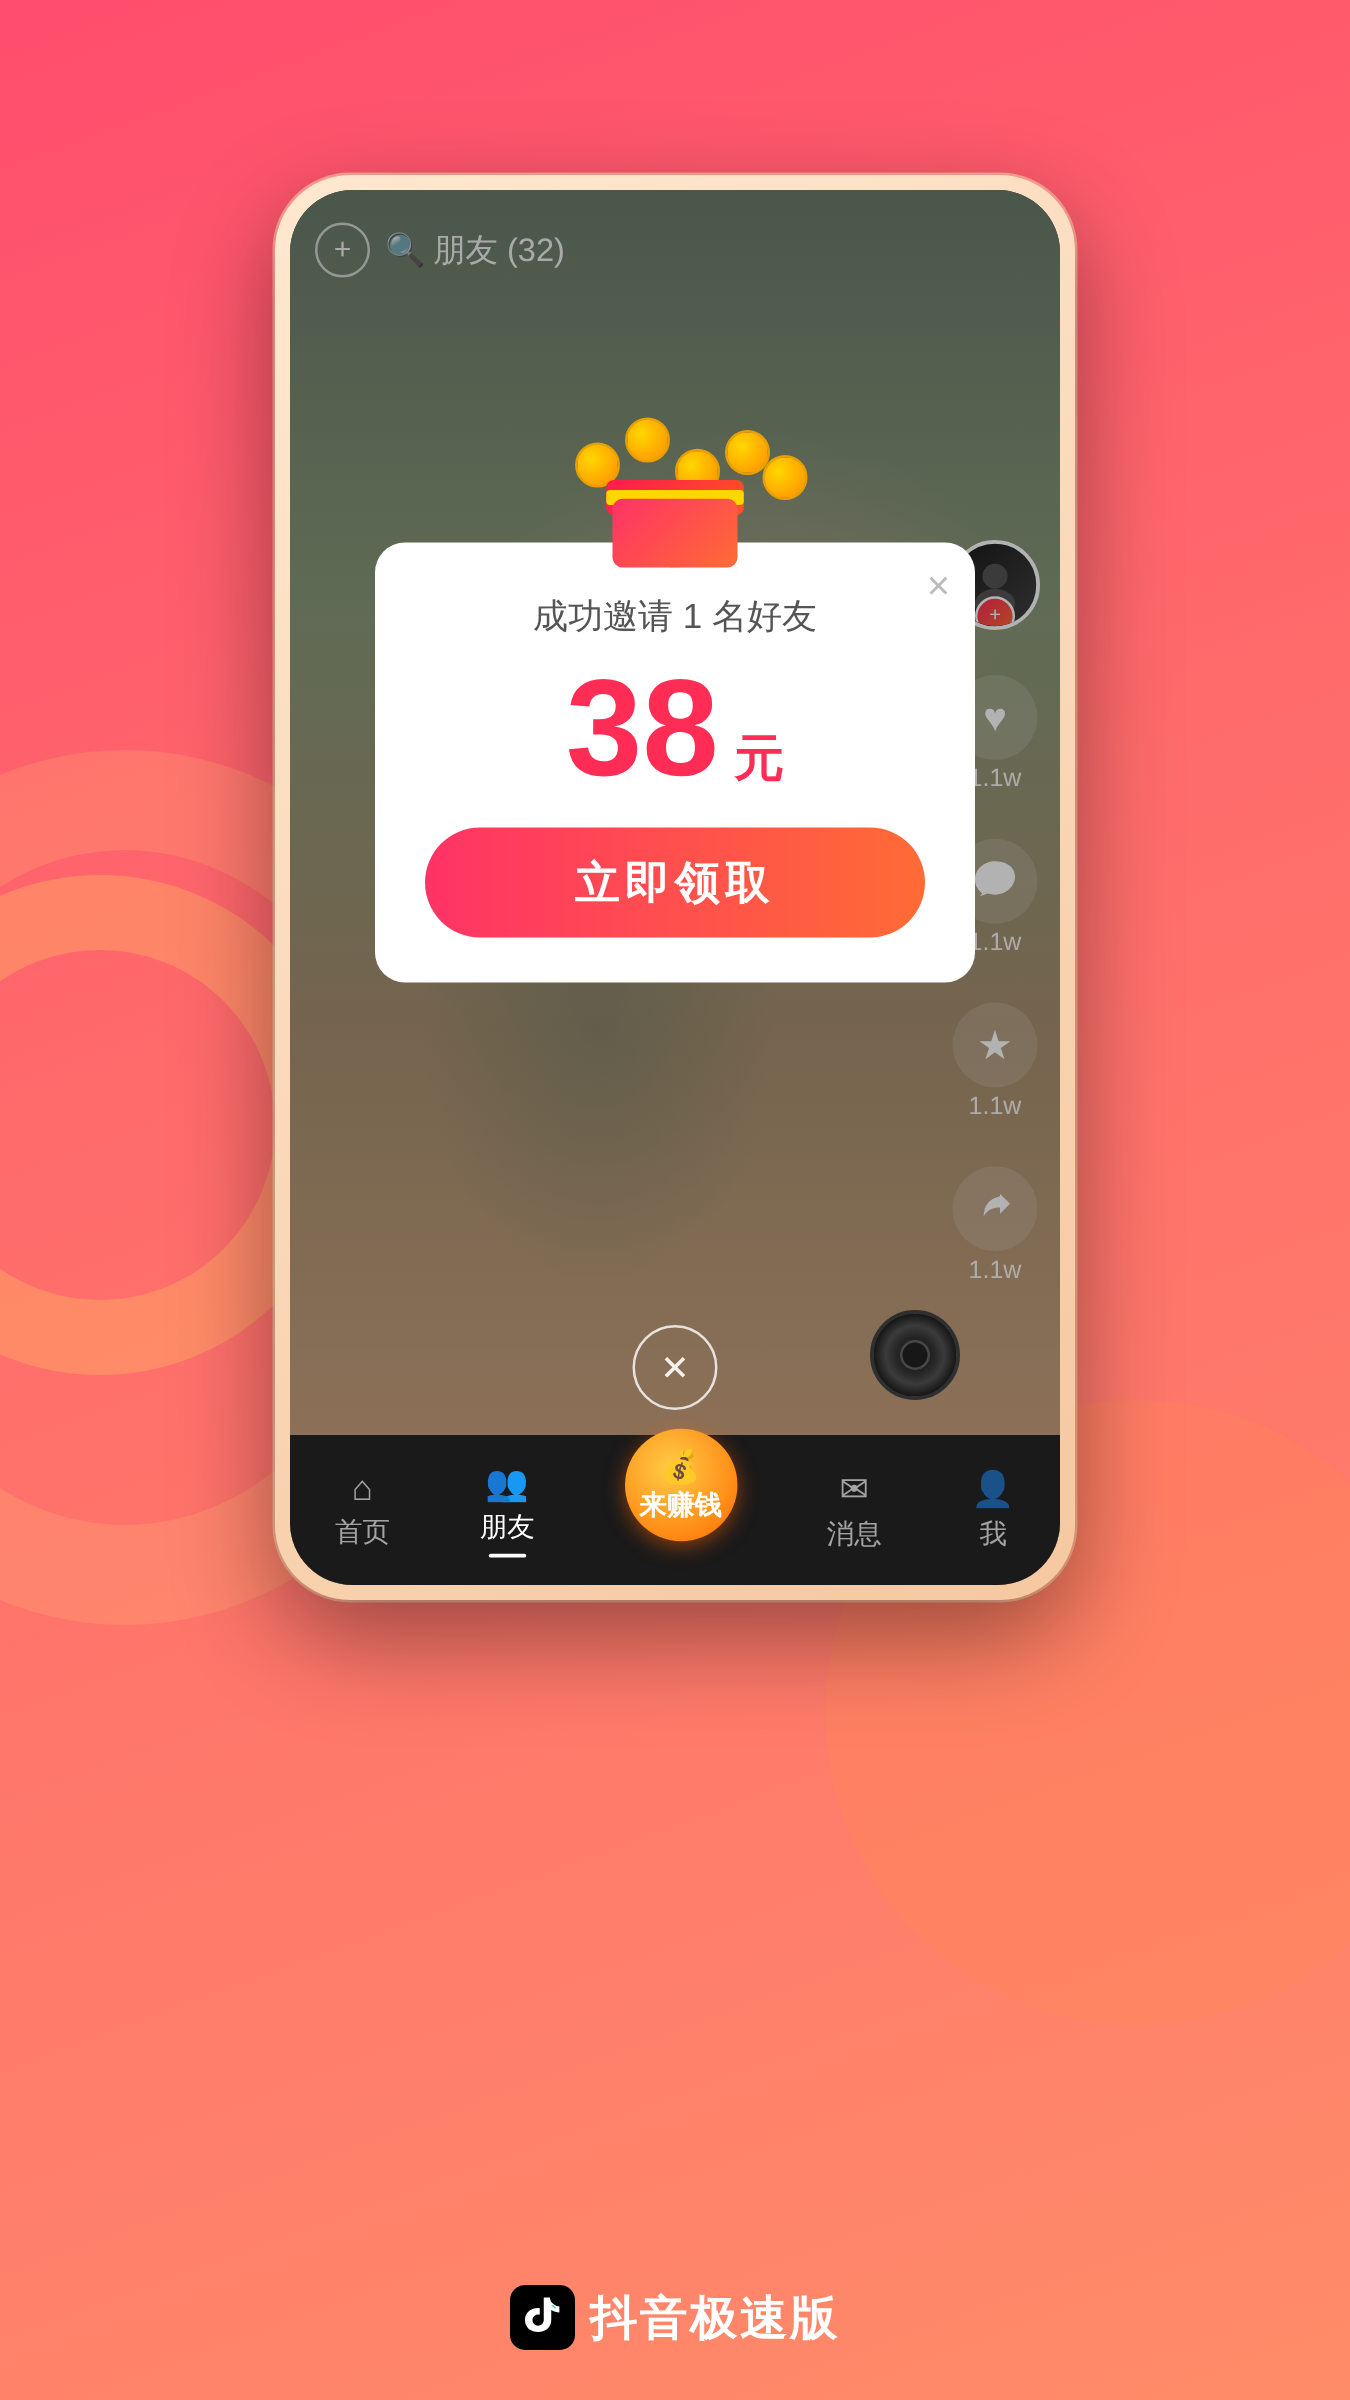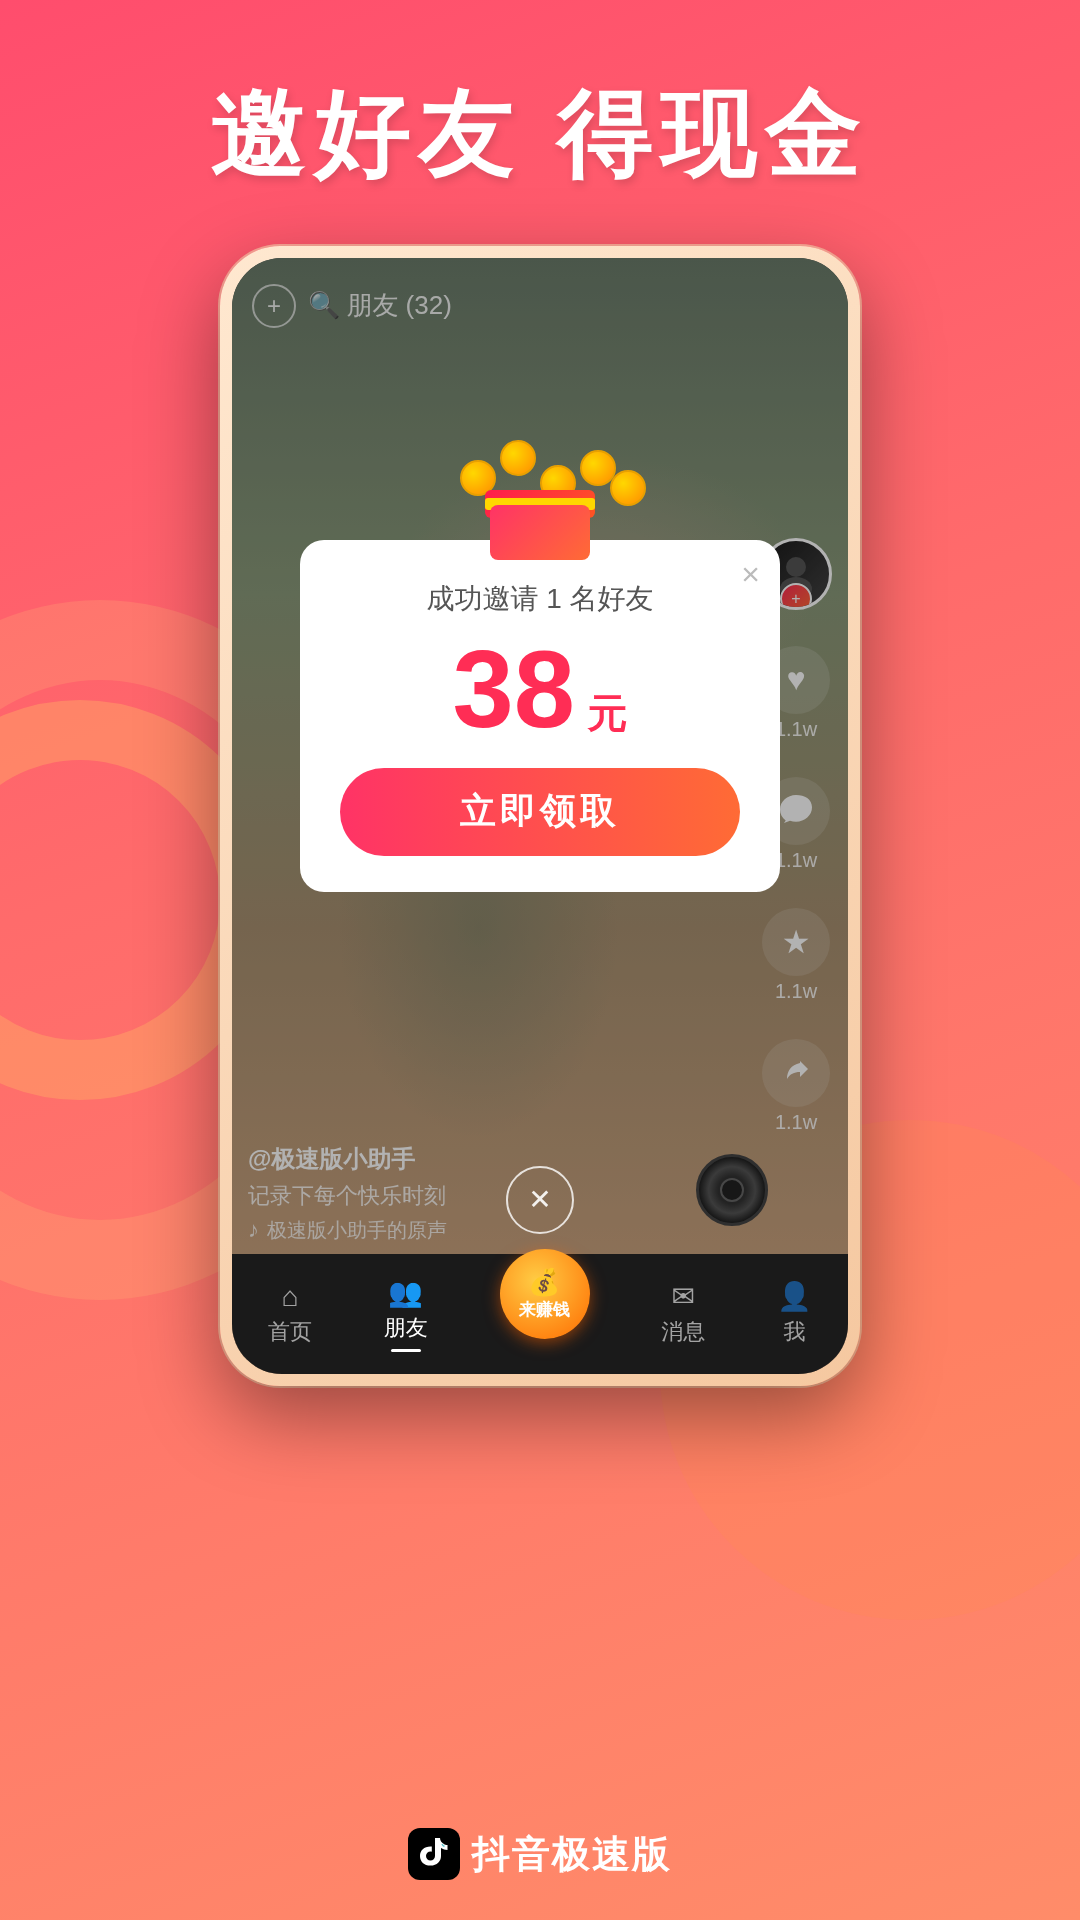--- a/index.html
+++ b/index.html
@@ -457,21 +457,20 @@
     }
   </style>
 </head>
 <body>
 
 <div class="bg-circle-left"></div>
 <div class="bg-arc"></div>
 <div class="bg-circle-right"></div>
 
 <div class="header-section">
-  <div class="main-title">邀好友 得现金</div>
 </div>
 
 <div class="phone-wrapper">
   <div class="phone-frame">
     <div class="phone-screen">
 
       <div class="video-bg"></div>
 
       <div class="phone-topbar">
         <div class="topbar-add-btn">
@@ -550,42 +549,34 @@
           </div>
           
           <button class="claim-btn">立即领取</button>
         </div>
       </div>
 
       <div class="close-circle">
         <span>✕</span>
       </div>
 
-      <div class="video-info">
-        <div class="video-author">@极速版小助手</div>
-        <div class="video-desc">记录下每个快乐时刻</div>
-        <div class="video-music">
-          <span class="music-icon">♪</span>
-          <span>极速版小助手的原声</span>
-        </div>
-      </div>
 
       <div class="phone-navbar">
         <div class="nav-item">
           <span class="nav-icon">⌂</span>
           <span>首页</span>
         </div>
         <div class="nav-item active">
           <span class="nav-icon">👥</span>
           <span>朋友</span>
         </div>
         <div class="nav-item nav-center">
           <div class="nav-center-badge">
             <span style="font-size:26px;">💰</span>
-            <span style="font-size:17px;">来赚钱</span>
+            <span style="font-size:22px;">来赚钱</span>
           </div>
         </div>
         <div class="nav-item">
           <span class="nav-icon">✉</span>
           <span>消息</span>
         </div>
         <div class="nav-item">
           <span class="nav-icon">👤</span>
           <span>我</span>
         </div>

